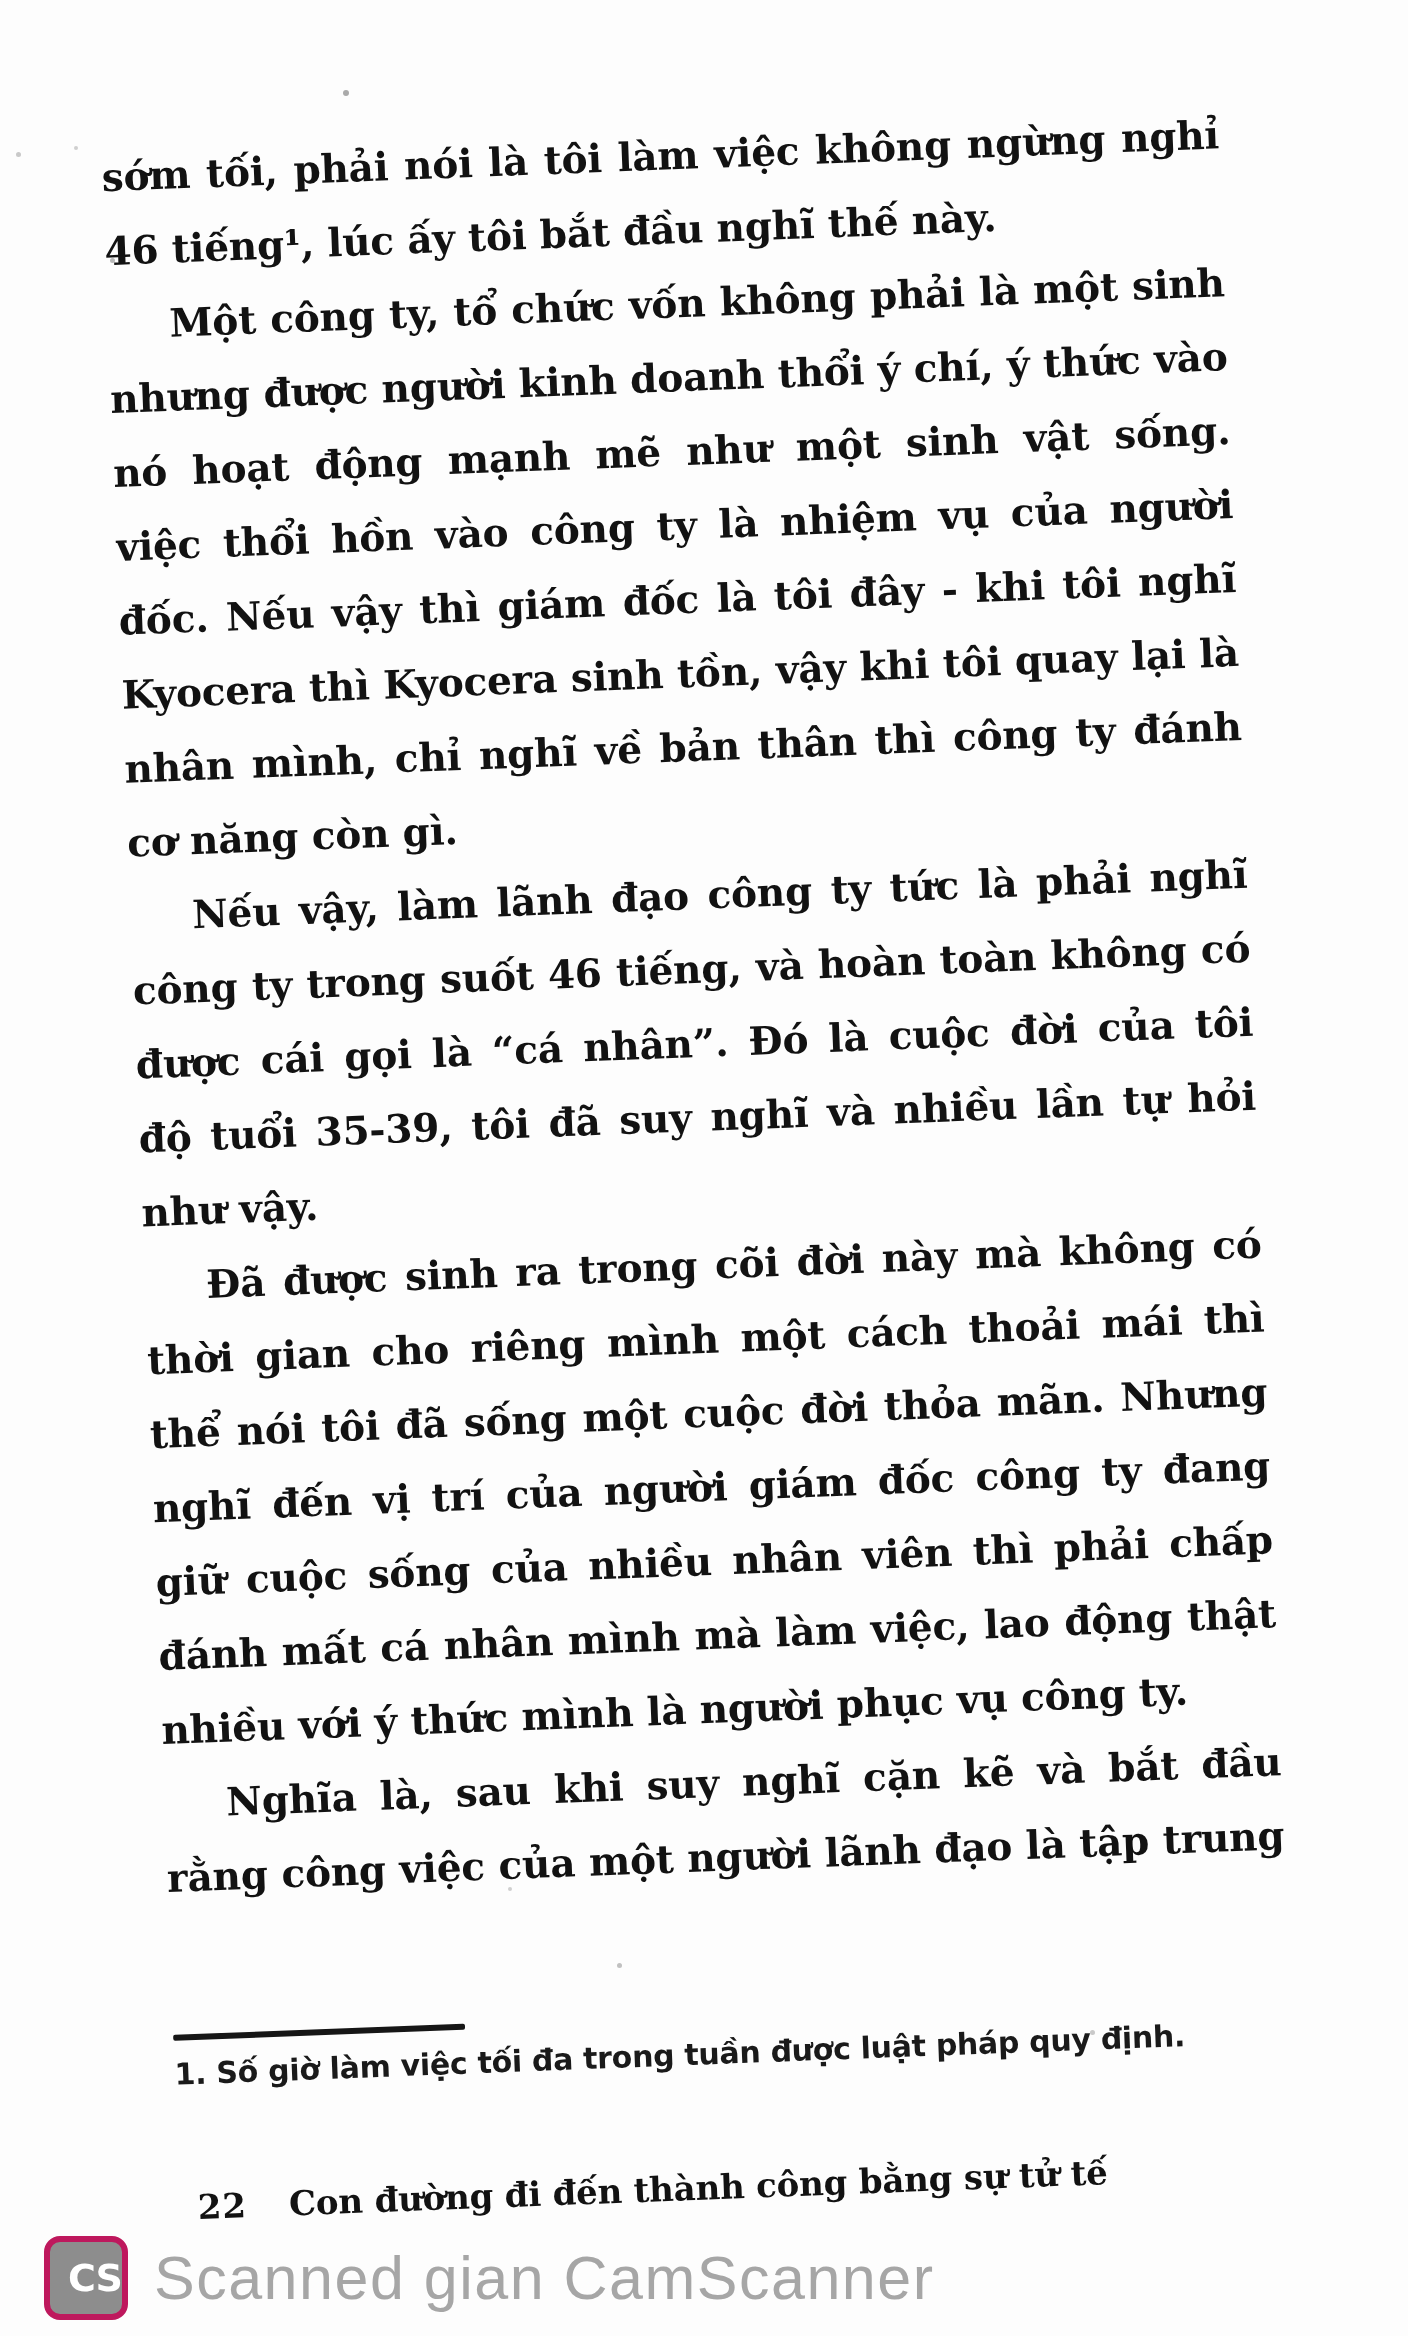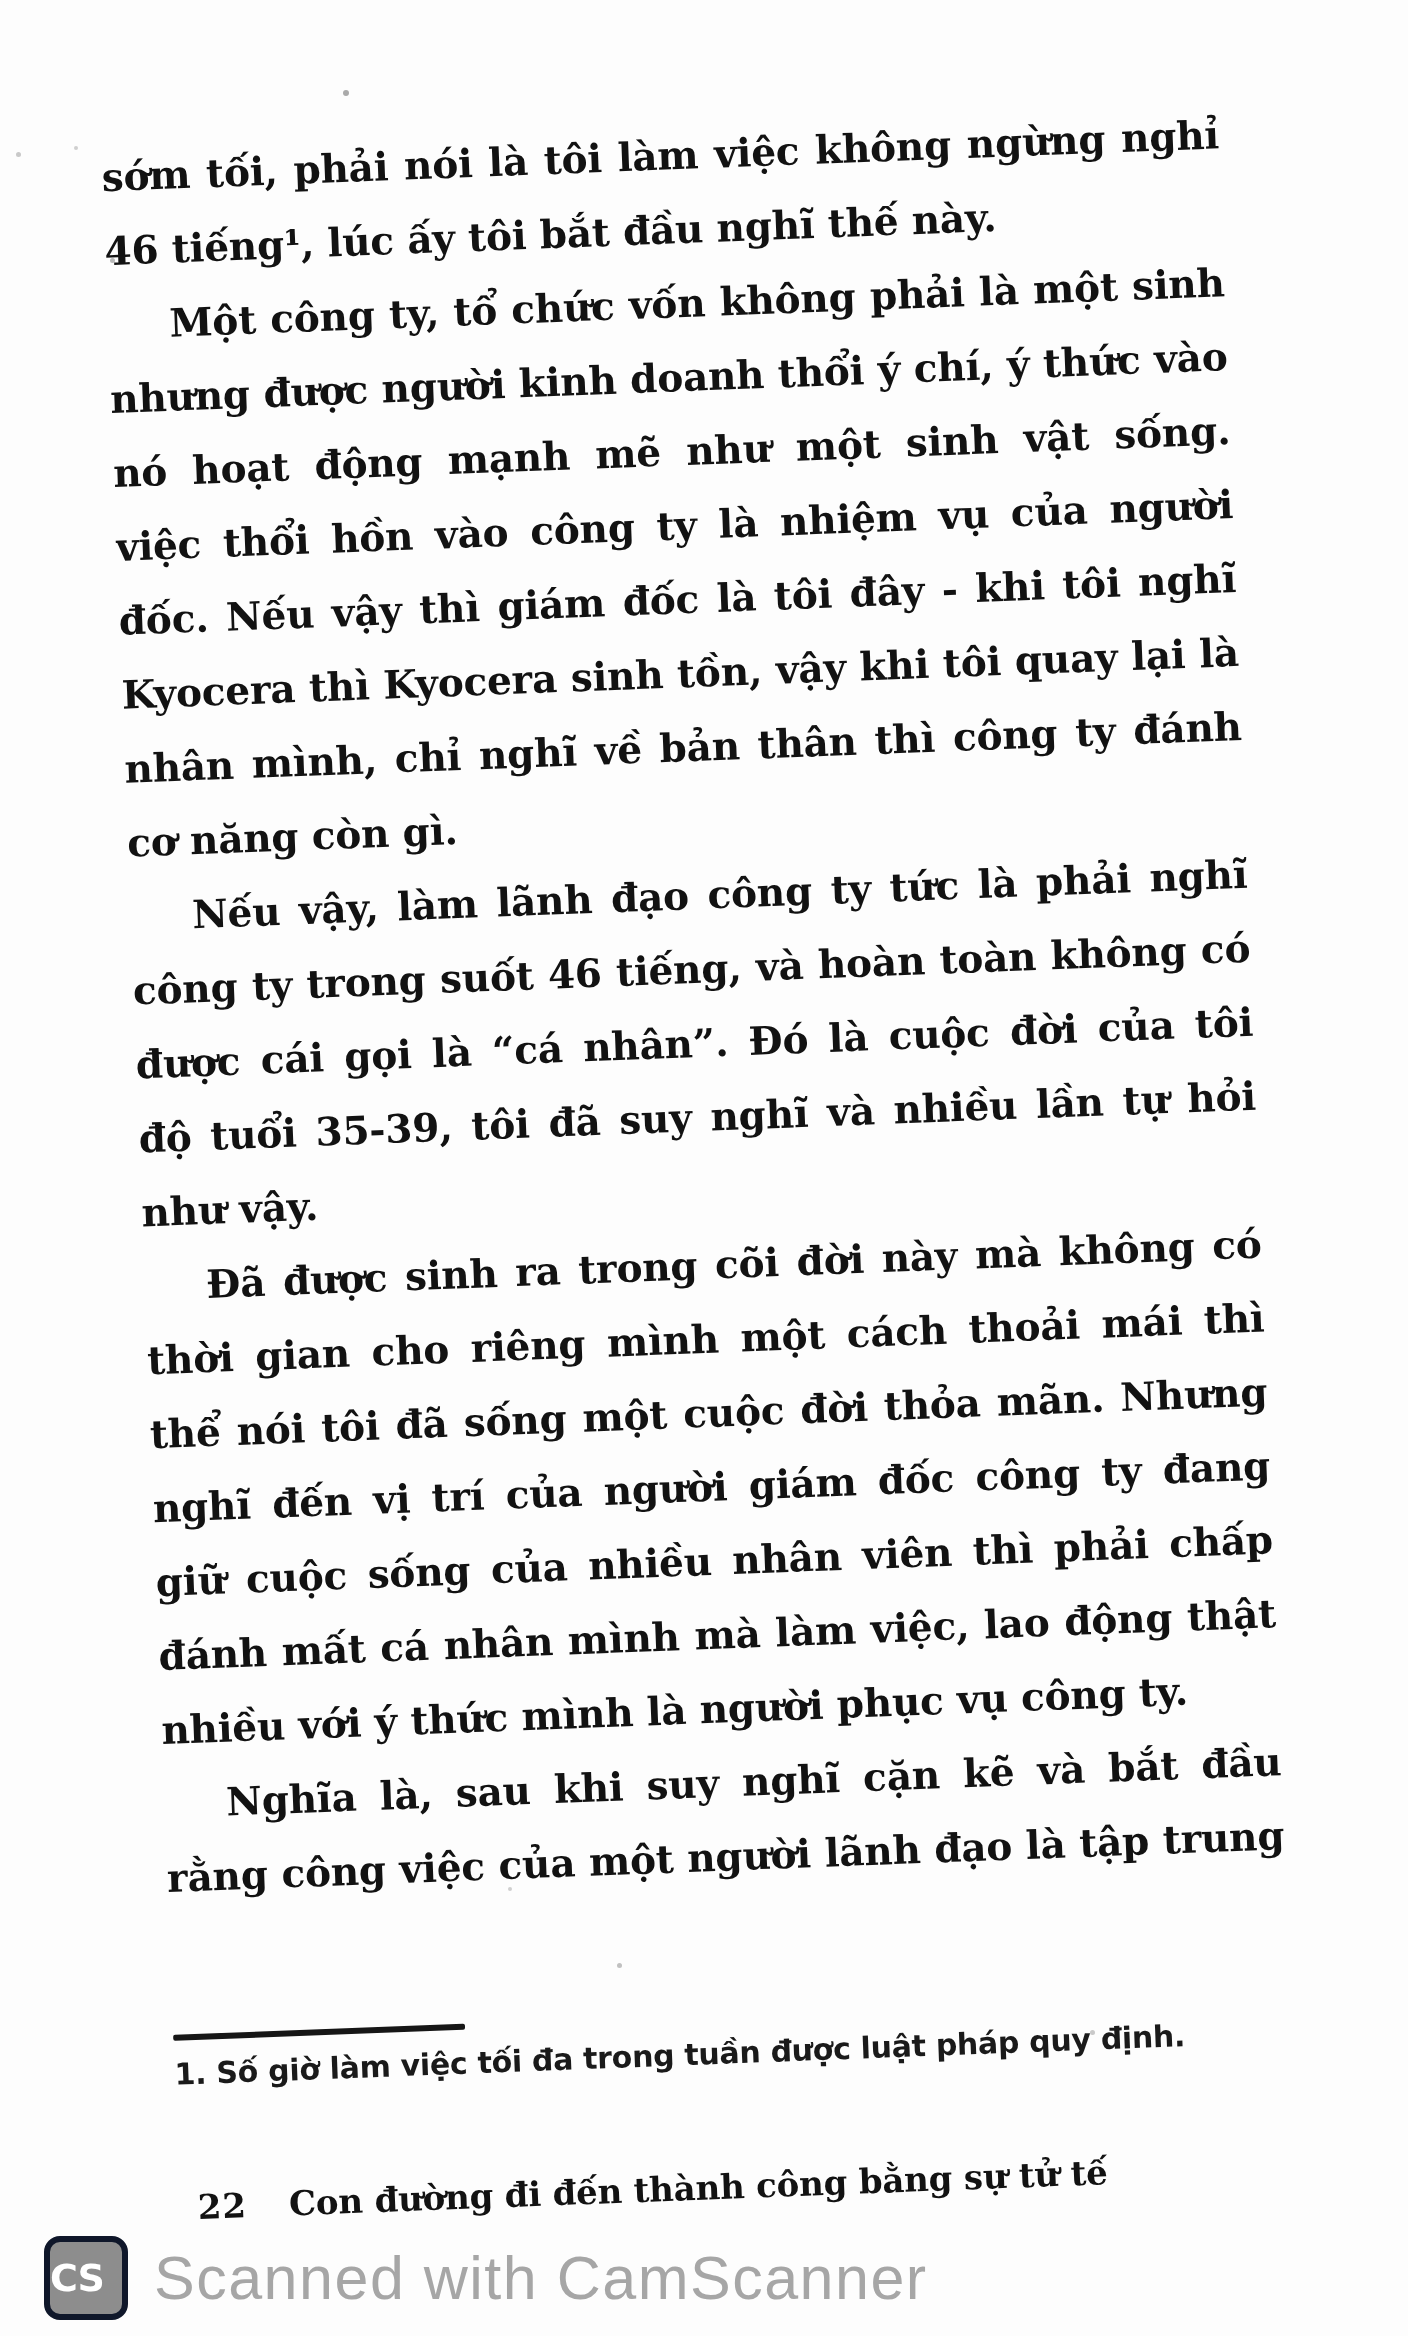--- a/index.html
+++ b/index.html
@@ -68,23 +68,23 @@
     position:absolute;
     left:44px;
     bottom:16px;
     display:flex;
     align-items:center;
     gap:26px;
   }
   .cs-logo{
     width:72px;height:72px;
     background:#8d8d8d;
-    border:6px solid #0f172a;
+    border:6px solid #be185d;
     border-radius:16px;
-    display:flex;align-items:center;justify-content:flex-start;
+    display:flex;align-items:center;justify-content:flex-end;
     font-family:"DejaVu Sans",sans-serif;
     font-weight:700;
     font-size:38px;
     color:#ffffff;
     letter-spacing:-1px;
   }
   .wm-text{
     font-family:"Liberation Sans",sans-serif;
     font-size:61px;
     font-weight:400;
@@ -153,16 +153,16 @@
   <span class="speck s3"></span>
   <span class="speck s4"></span>
   <span class="speck s5"></span>
   <span class="speck s6"></span>
   <span class="speck s7"></span>
 
   <div class="watermark">
     <div class="cs-logo">
       <span>CS</span>
     </div>
-    <div class="wm-text">Scanned with CamScanner</div>
+    <div class="wm-text">Scanned gian CamScanner</div>
   </div>
 
 </div>
 
 </body></html>

